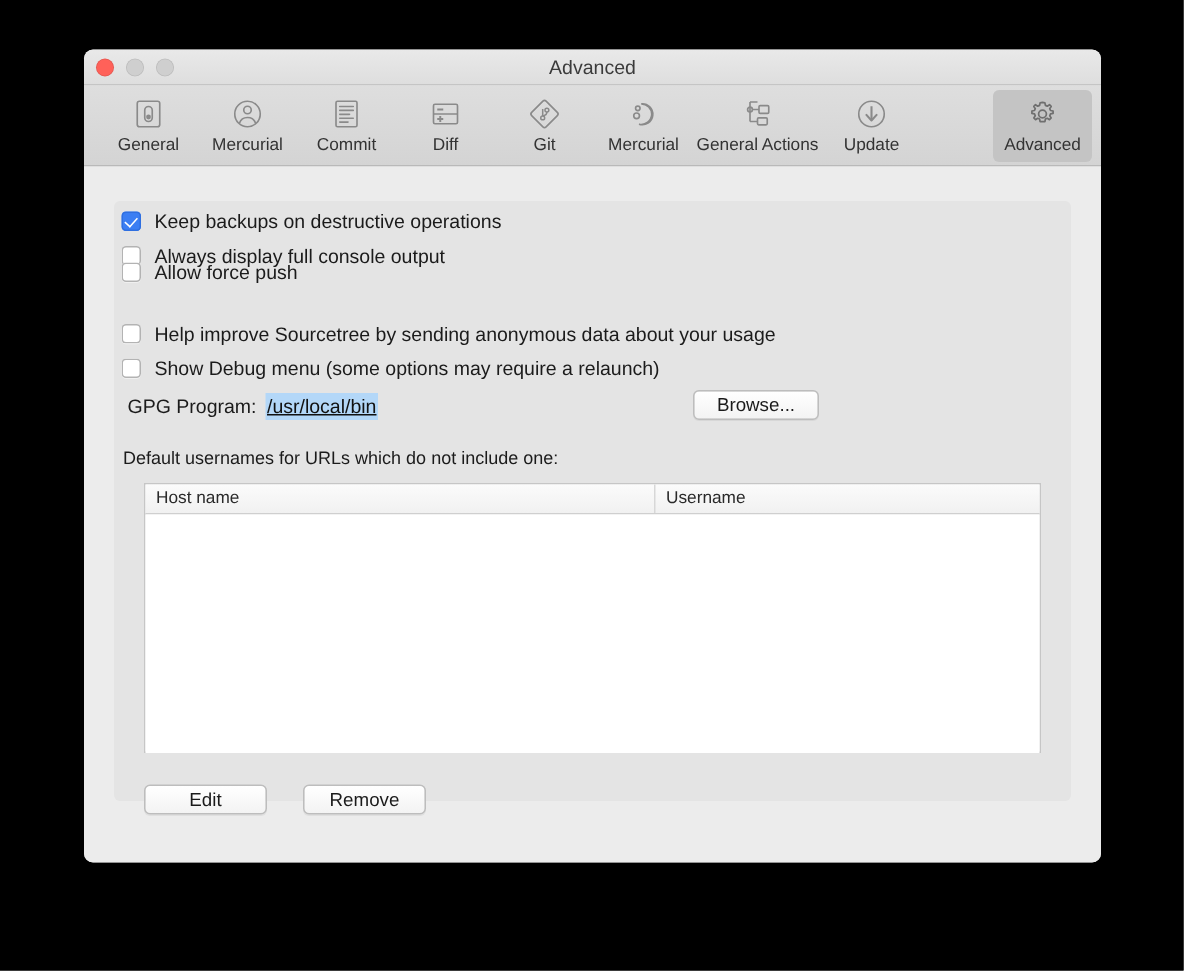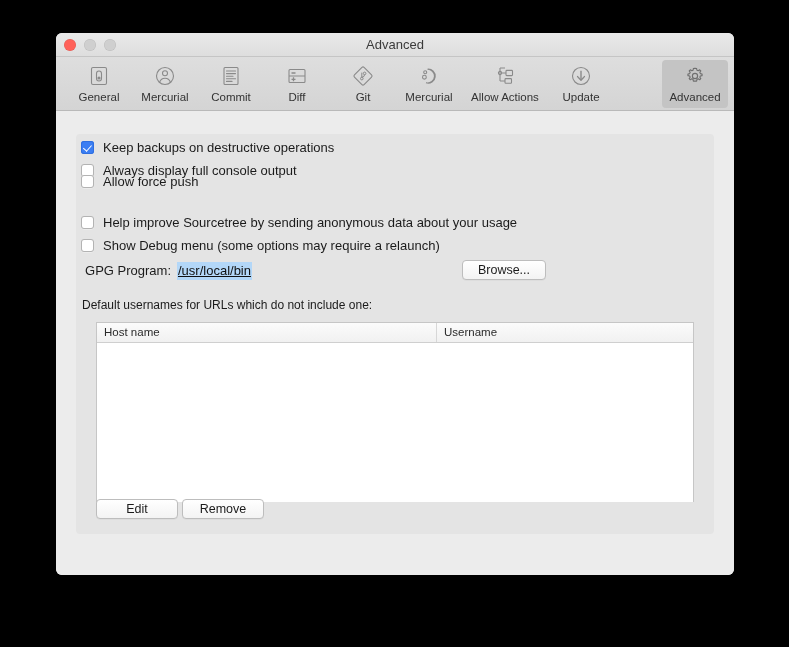--- a/index.html
+++ b/index.html
@@ -242,23 +242,23 @@
     padding-left: 7px;
     box-sizing: border-box;
   }
   .th.host { width: 340px; border-right: 1px solid #d7d7d7; }
   .th.user { flex: 1; }
   #table-body { height: 159px; background: #ffffff; }
 
   #table-buttons {
     position: absolute;
     left: 20px;
-    top: 365px;
-    display: flex;
-    gap: 4px;
+    top: 389px;
+    display: flex;
+    gap: 24px;
   }
   #edit-btn { width: 82px; height: 20px; font-size: 12.5px; }
   #remove-btn { width: 82px; height: 20px; font-size: 12.5px; }
 </style>
 </head>
 <body>
 
 <div id="window">
 
   <div id="titlebar">
@@ -352,21 +352,21 @@
         <svg width="22" height="22" viewBox="0 0 22 22">
           <line x1="6" y1="3" x2="6" y2="16" stroke="#8a8a8a" stroke-width="1.1"></line>
           <line x1="6" y1="3" x2="11" y2="3" stroke="#8a8a8a" stroke-width="1.1"></line>
           <circle cx="6" cy="8" r="1.6" fill="none" stroke="#8a8a8a" stroke-width="1.1"></circle>
           <line x1="7.6" y1="8" x2="12" y2="8" stroke="#8a8a8a" stroke-width="1.1"></line>
           <line x1="6" y1="16" x2="11" y2="16" stroke="#8a8a8a" stroke-width="1.1"></line>
           <rect x="12" y="5.4" width="6.5" height="5.2" rx="0.8" fill="none" stroke="#8a8a8a" stroke-width="1.1"></rect>
           <rect x="11" y="13.6" width="6.5" height="4.6" rx="0.8" fill="none" stroke="#8a8a8a" stroke-width="1.1"></rect>
         </svg>
       </span>
-      <span class="tb-label">Allow Actions</span>
+      <span class="tb-label">General Actions</span>
     </div>
 
     <div class="tb-item">
       <span class="tb-icon">
         <svg width="22" height="22" viewBox="0 0 22 22">
           <circle cx="11" cy="11" r="8.5" fill="none" stroke="#8a8a8a" stroke-width="1.1"></circle>
           <line x1="11" y1="5.8" x2="11" y2="15" stroke="#8a8a8a" stroke-width="1.4"></line>
           <path d="M7.6 11.6 L11 15.3 L14.4 11.6" fill="none" stroke="#8a8a8a" stroke-width="1.4" stroke-linejoin="round" stroke-linecap="round"></path>
         </svg>
       </span>

